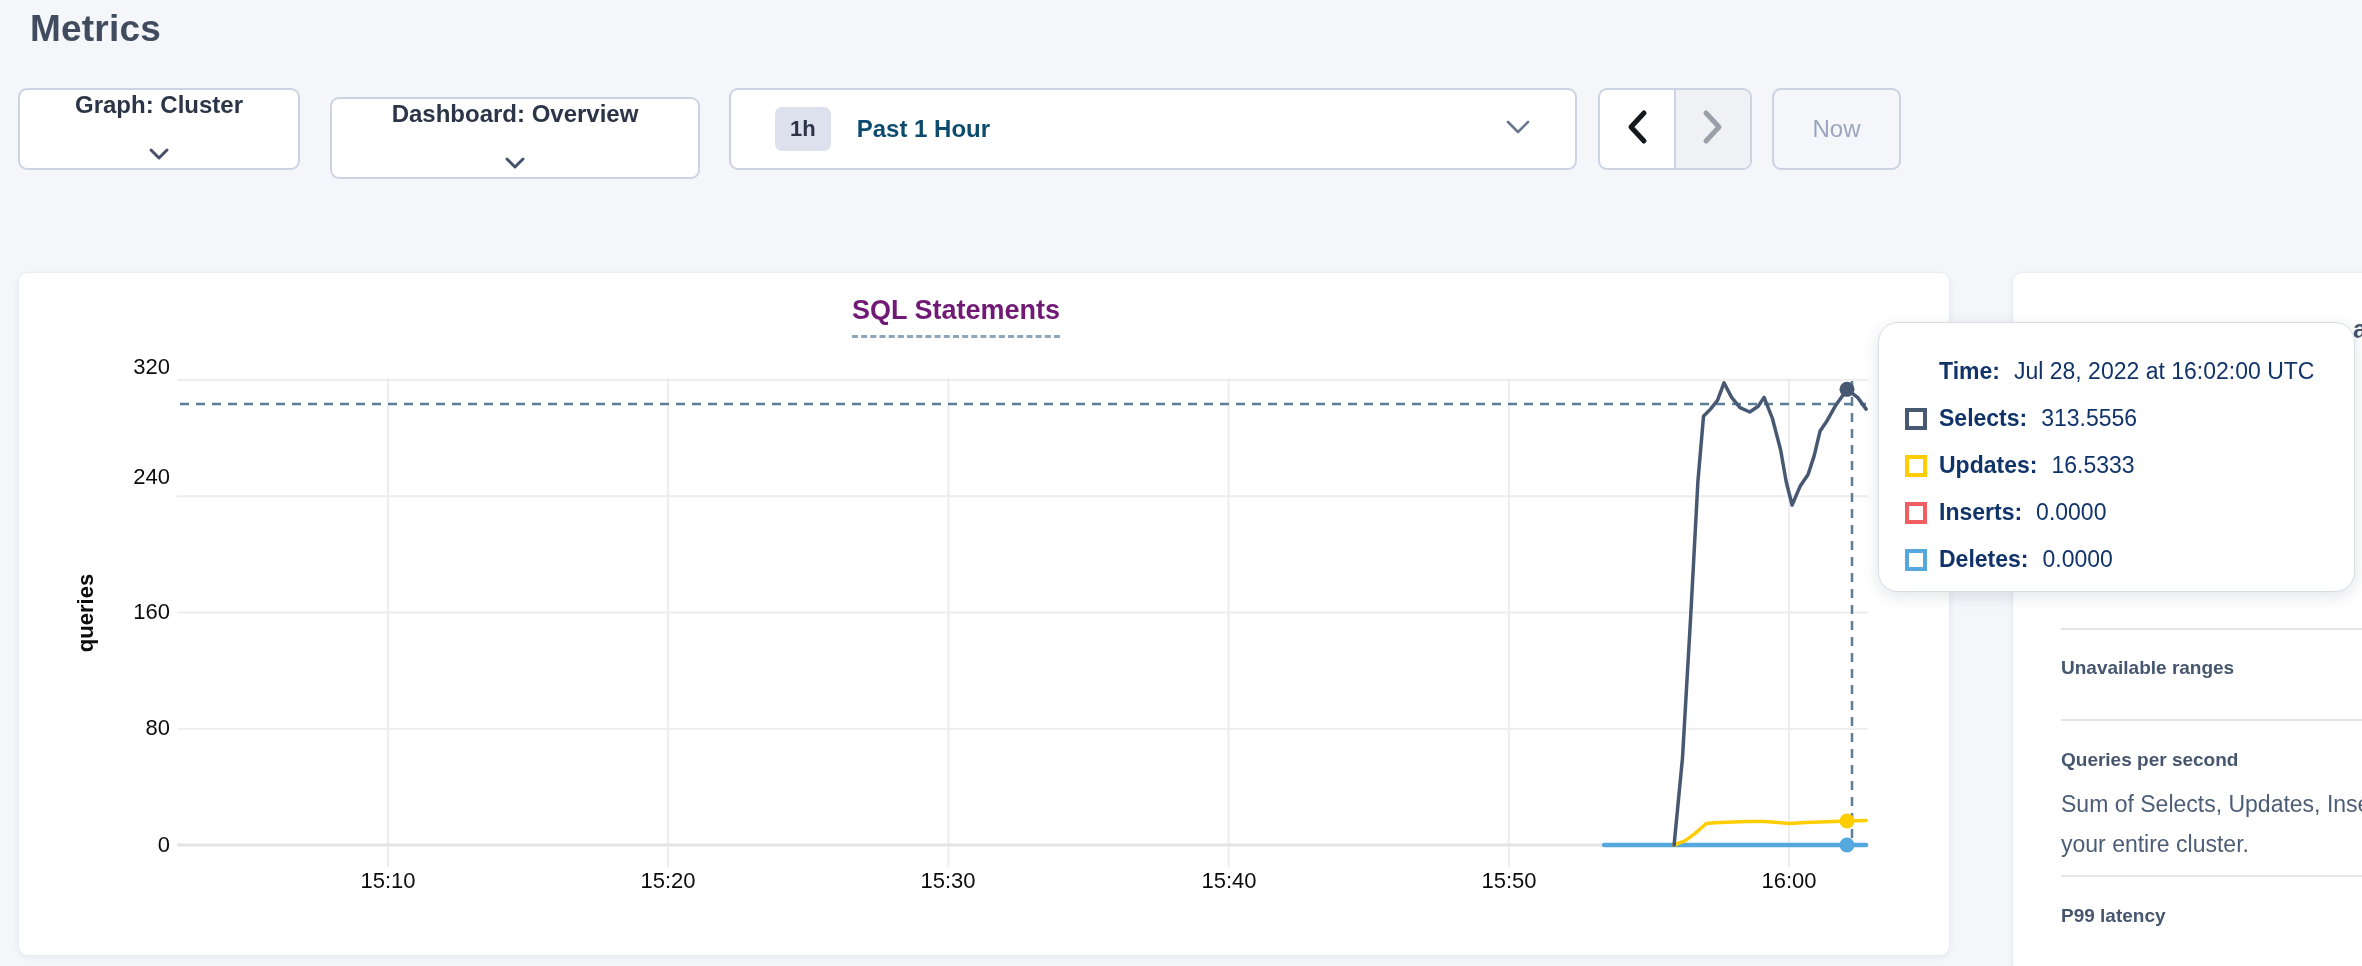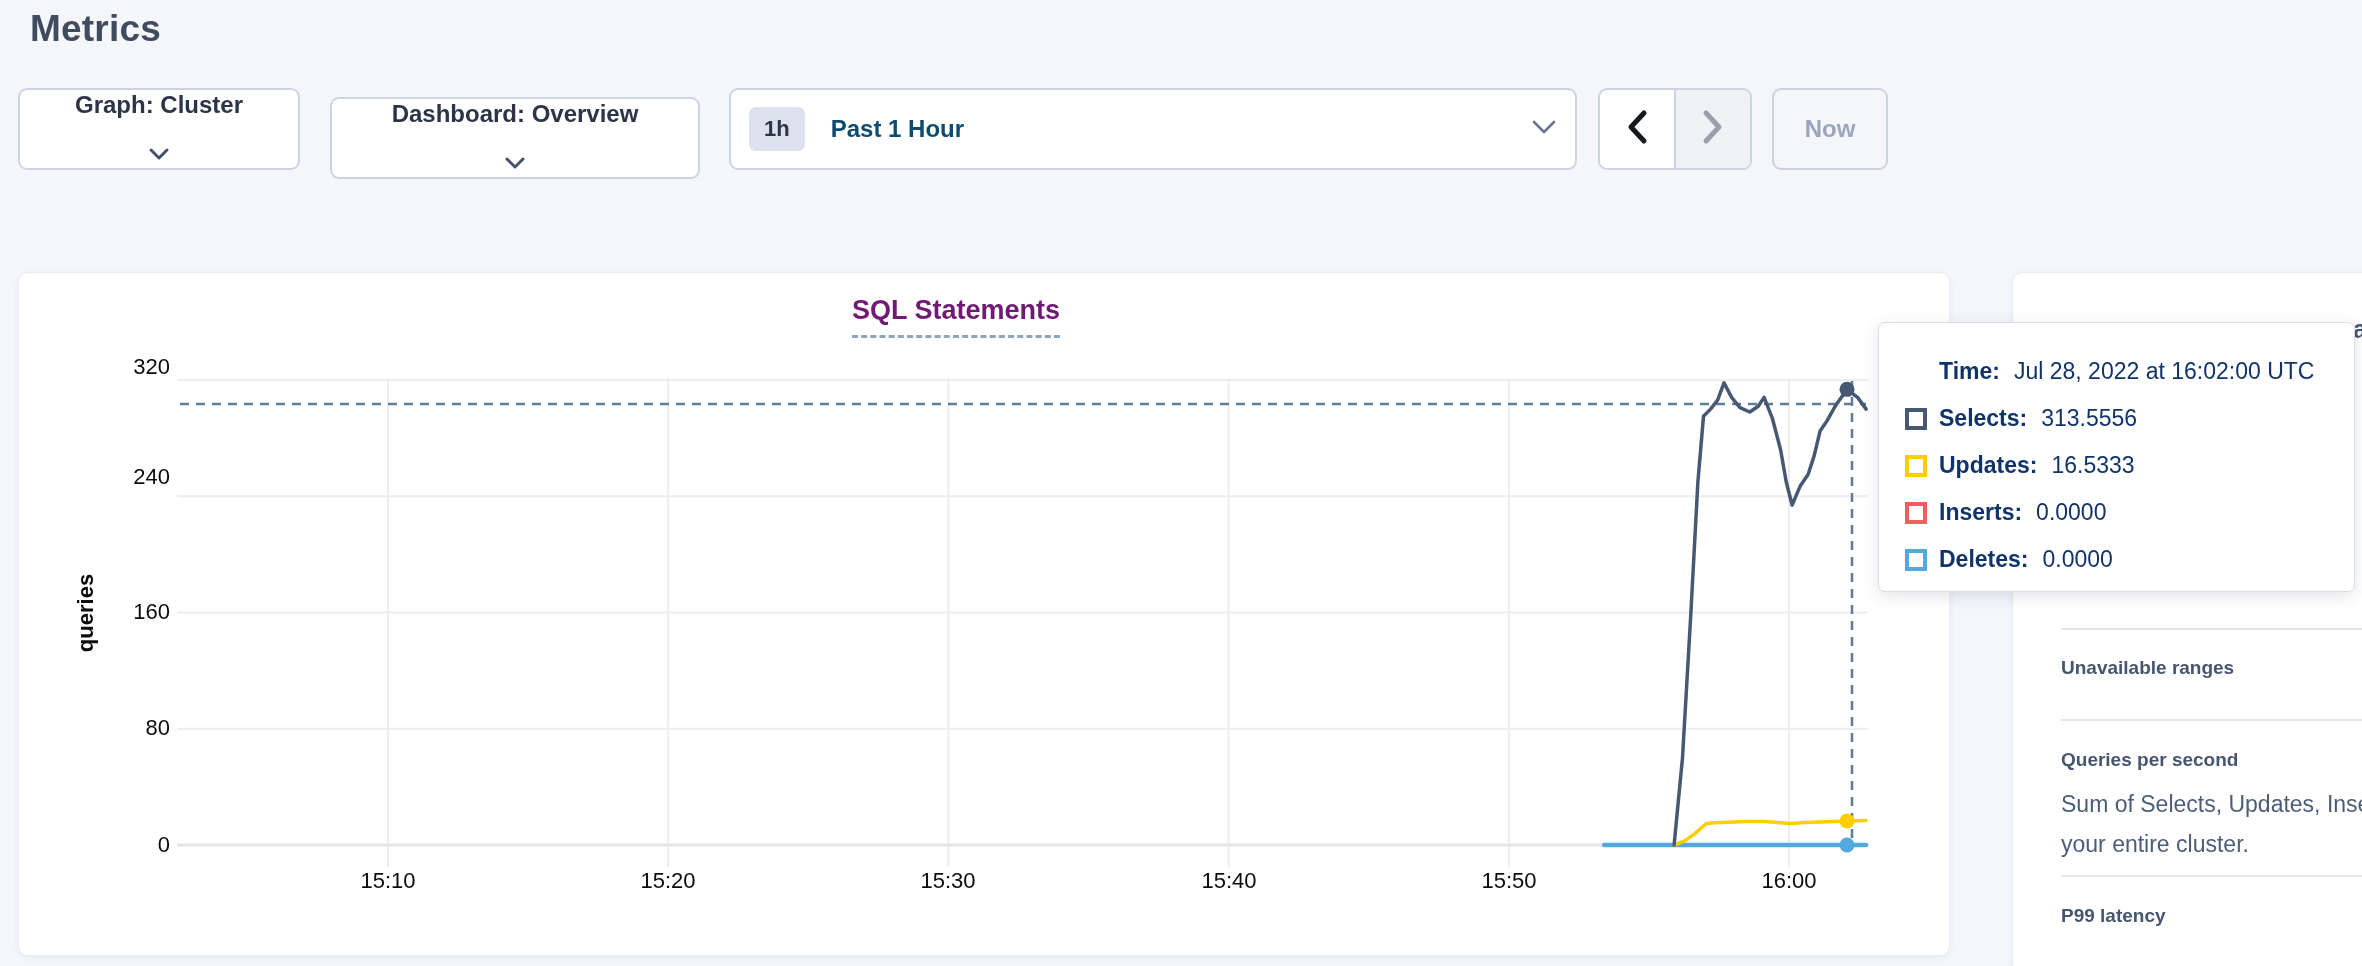--- a/index.html
+++ b/index.html
@@ -21,40 +21,40 @@
   .tb-btn {
     position:absolute; top:88px; height:82px;
     background:#fff; border:2px solid #cdd3e2; border-radius:9px;
     display:flex; align-items:center; justify-content:center; gap:20px;
     font-size:24px; font-weight:700; color:#2b3547; cursor:pointer;flex-direction:column;
   }
   .chev { display:inline-block; flex:0 0 auto; }
   .time-select {
     position:absolute; left:729px; top:88px; width:848px; height:82px;
     background:#fff; border:2px solid #cdd3e2; border-radius:9px;
-    display:flex; align-items:center; padding:0 18px; cursor:pointer;
+    display:flex; align-items:center; padding:0 44px; cursor:pointer;
   }
   .time-badge {
     background:#dde1ed; border-radius:7px; padding:9px 15px;
     font-size:22px; font-weight:700; color:#2b3547;
   }
   .time-label { margin-left:26px; font-size:24px; font-weight:600; color:#0c4a6e; }
   .time-chev { margin-left:auto; }
   .arrow-group {
     position:absolute; left:1598px; top:88px; width:154px; height:82px;
     border:2px solid #cdd3e2; border-radius:9px; background:#fff;
     display:flex; overflow:hidden;
   }
   .arrow-half { flex:1; display:flex; align-items:center; justify-content:center; cursor:pointer; }
   .arrow-half.disabled { background:#f0f1f4; border-left:2px solid #cdd3e2; cursor:default; }
   .now-btn {
-    position:absolute; left:1772px; top:88px; width:116px; height:82px;
+    position:absolute; left:1772px; top:88px; width:129px; height:82px;
     background:transparent; border:2px solid #ccd2e2; border-radius:9px;
     display:flex; align-items:center; justify-content:center;
-    font-size:24px; font-weight:700; color:#9ba5bd; cursor:default;
+    font-size:24px; font-weight:400; color:#9ba5bd; cursor:default;
   }
 
   
   .chart-card {
     position:absolute; left:18px; top:272px; width:1932px; height:684px;
     background:#fff; border:1px solid #e9ebf3; border-radius:10px;
     box-shadow:0 2px 6px rgba(60,70,100,.07);
   }
   .side-card {
     position:absolute; left:2012px; top:272px; width:370px; height:700px;
@@ -79,21 +79,21 @@
   }
   .ylab {
     position:absolute; left:8px; top:598px; width:160px; height:30px;
     transform:rotate(-90deg); text-align:center;
     font-size:22px; font-weight:700; color:#0c0c0c; z-index:6;
   }
 
   
   .tooltip {
     position:absolute; left:1878px; top:322px; width:477px; height:270px;
-    background:#fff; border:1px solid #d9dde6; border-radius:7px;
+    background:#fff; border:1px solid #d9dde6; border-radius:20px;
     box-shadow:0 4px 16px rgba(30,40,70,.13);
     z-index:10; padding:36px 0 0 26px;
     display:flex; flex-direction:column; gap:22px;
     font-size:23px; color:#10336a;
   }
   .tt-row { display:flex; align-items:center; height:25px; }
   .tt-row.time { margin-left:34px; }
   .tt-swatch {
     width:22px; height:22px; border:4px solid #000; background:#fff;
     margin-right:12px; flex:0 0 auto;

